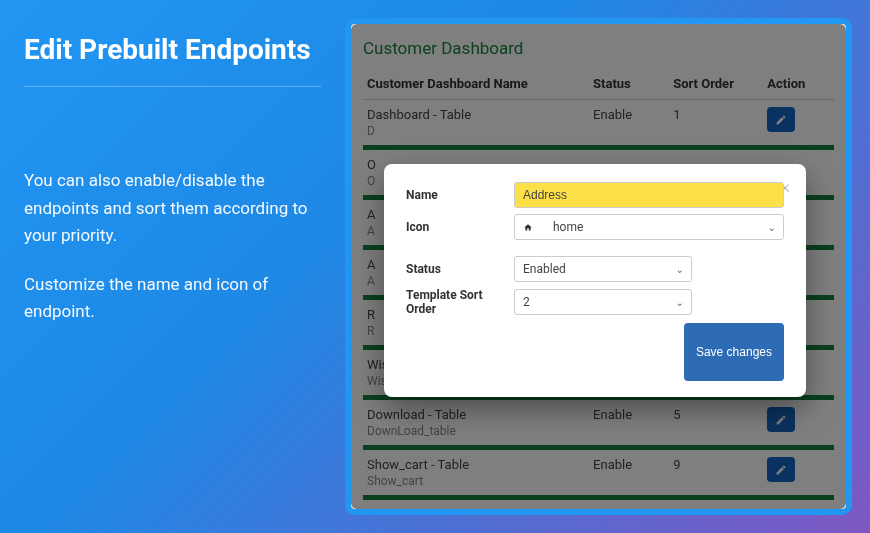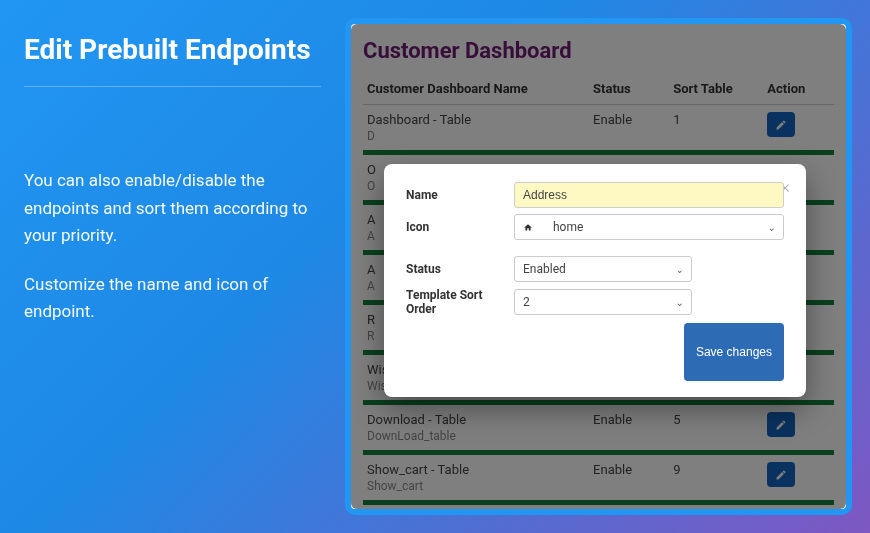--- a/index.html
+++ b/index.html
@@ -43,23 +43,23 @@
       border-radius: 10px;
       border: 6px solid #2196f3;
       height: 100%;
       overflow: hidden;
       position: relative;
     }
     .dashboard-inner {
       padding: 10px 12px;
     }
     .dash-title {
-      font-size: 22px;
-      font-weight: 700;
-      color: #701a75;
+      font-size: 17px;
+      font-weight: 400;
+      color: #15803d;
       padding: 4px 0 10px 0;
     }
     table.dash-table {
       width: 100%;
       border-collapse: collapse;
       font-size: 13px;
     }
     .dash-table th {
       text-align: left;
       padding: 8px 4px;
@@ -133,21 +133,21 @@
     .form-label.multiline { line-height: 1.2; }
     .form-input, .form-select {
       flex: 1;
       max-width: 284px;
       height: 26px;
       border: 1px solid #ccc;
       border-radius: 3px;
       padding: 0 8px;
       font-size: 12px;
       color: #444;
-      background: #fef9c3;
+      background: #fde047;
       position: relative;
     }
     .select-wrap {
       position: relative;
       flex: 1;
       max-width: 284px;
       display: flex;
       align-items: center;
     }
     .select-wrap.narrow { max-width: 178px; }
@@ -204,21 +204,21 @@
 
 <div class="right-panel">
   <div class="dashboard-card">
     <div class="dashboard-inner">
       <div class="dash-title">Customer Dashboard</div>
       <table class="dash-table">
         <thead>
           <tr>
             <th style="width:48%">Customer Dashboard Name</th>
             <th style="width:17%">Status</th>
-            <th style="width:20%">Sort Table</th>
+            <th style="width:20%">Sort Order</th>
             <th style="width:15%">Action</th>
           </tr>
         </thead>
         <tbody>
           <tr>
             <td>
               <div>Dashboard - Table</div>
               <div class="row-sub">D</div>
             </td>
             <td>Enable</td>

